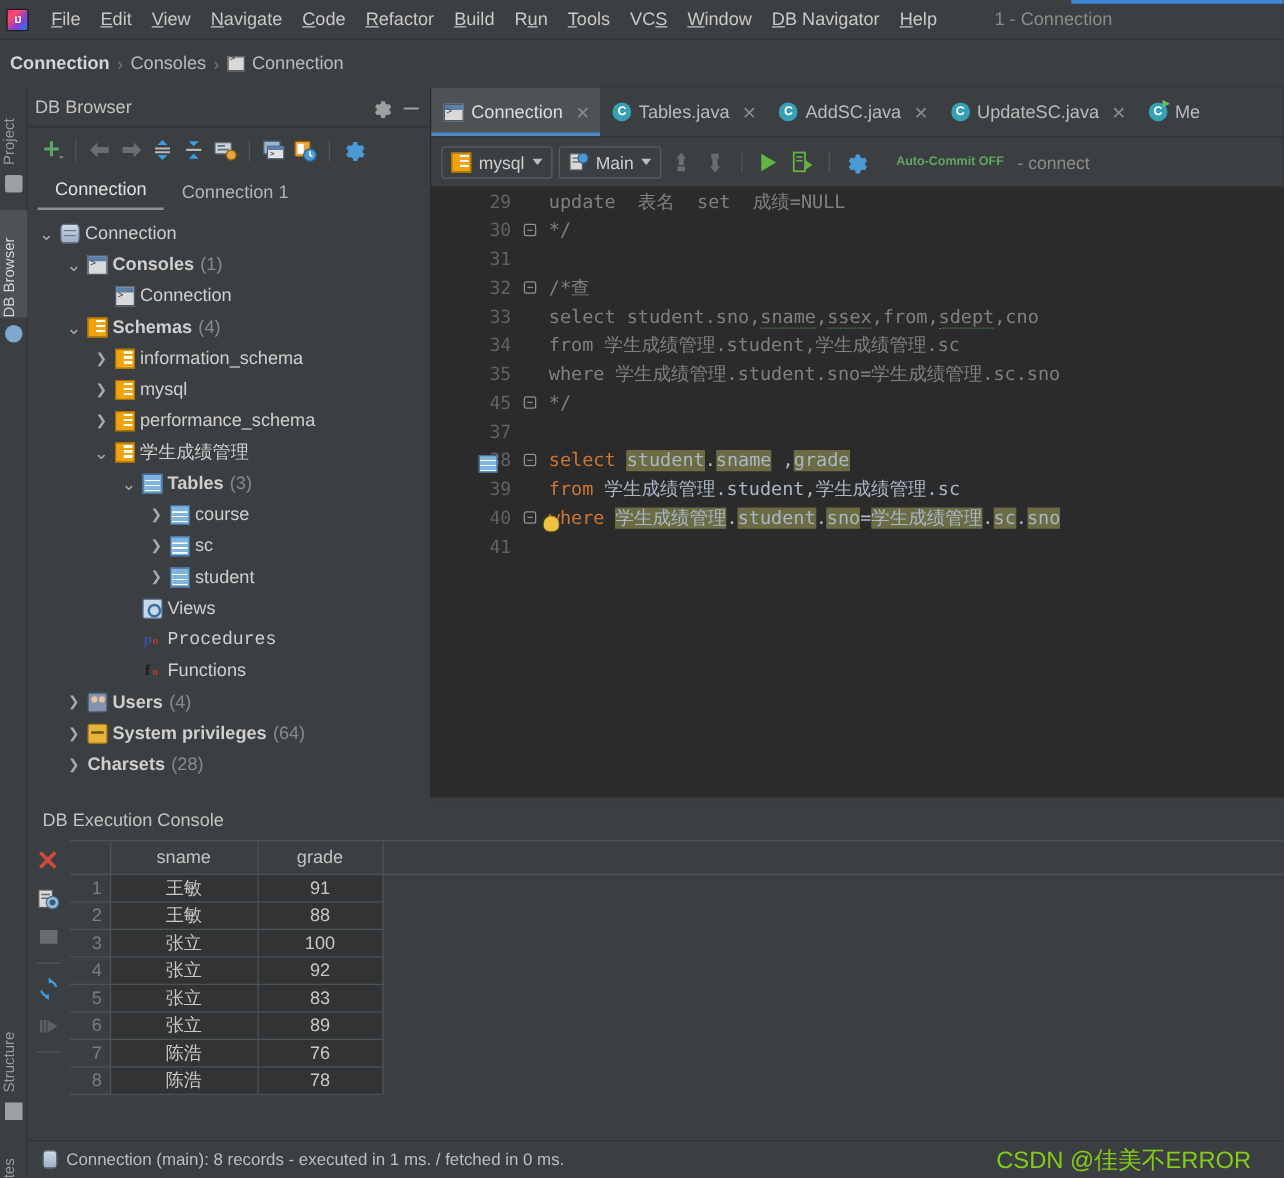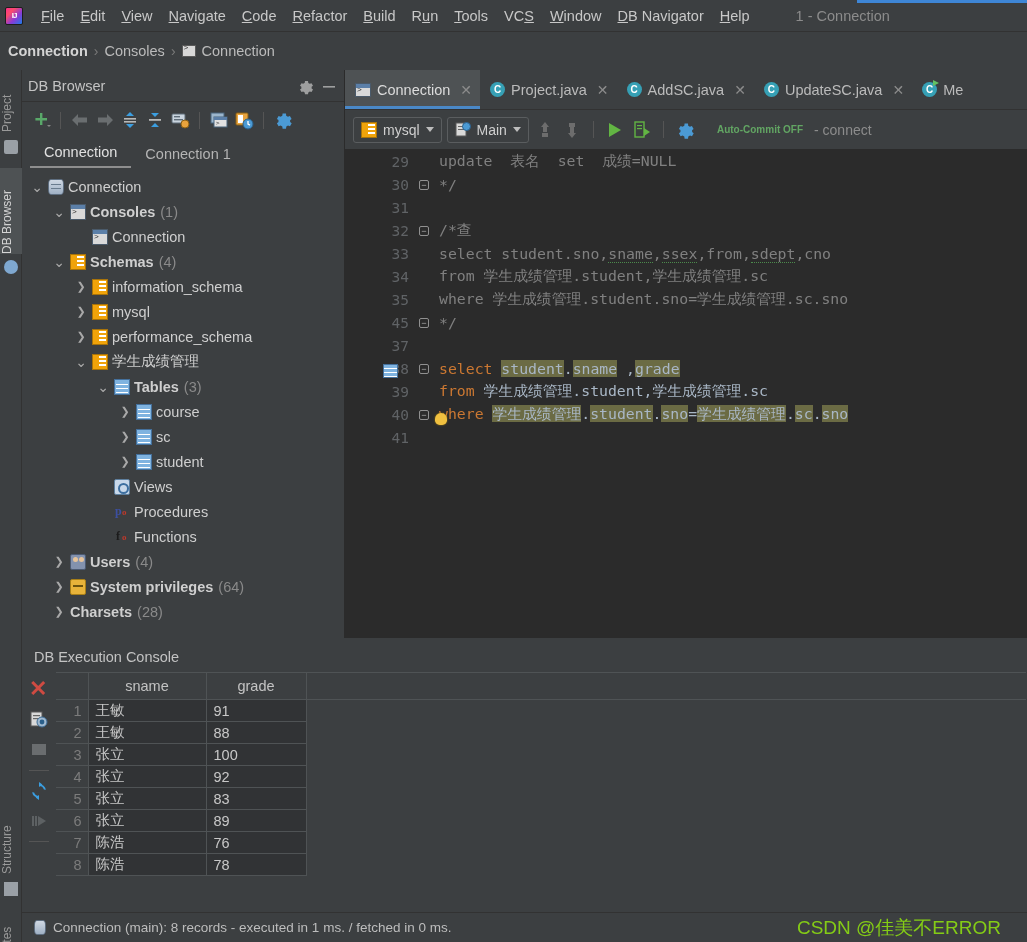--- a/index.html
+++ b/index.html
@@ -266,21 +266,21 @@
   .x-icon { color: #cf4b42; font-size: 22px; line-height: 18px; font-weight: bold; }
 
   .grid-wrap { flex: 1; background: #3c3f41; overflow: hidden; }
   table.grid { border-collapse: collapse; font-size: 14.5px; }
   table.grid th {
     background: #3c3f41; color: #c3c3c3; font-weight: normal;
     border: 1px solid #4f5355; height: 27px; padding: 0 8px;
   }
   table.grid td {
     border: 1px solid #4f5355; height: 21px; padding: 1px 7px;
-    color: #c8c8c8; background: #313335;
+    color: #c8c8c8; background: #313335; text-align: center;
   }
   table.grid td.rownum {
     background: #3c3f41; color: #7c7c7c; text-align: right; width: 32px;
     border-left: none; padding-right: 6px;
   }
   table.grid td.c-name { width: 118px; }
   table.grid td.c-grade { width: 100px; }
   table.grid th.h-rownum { width: 32px; border-left: none; background: #3c3f41; }
   table.grid th.h-name { width: 118px; }
   table.grid th.h-grade { width: 100px; }
@@ -500,21 +500,21 @@
         <div class="trow" style="padding-left: 96px;">
           <span class="arrow">❯</span>
           <span class="ic ic-table" style="margin-left: 4px;"></span>
           <span class="tlabel">student</span>
         </div>
         <div class="trow" style="padding-left: 74px;">
           <span class="arrow none"></span>
           <span class="ic ic-views" style="margin-left: 4px;"></span>
           <span class="tlabel">Views</span>
         </div>
-        <div class="trow" style="padding-left: 74px;">
+        <div class="trow" style="padding-left: 74px; font-family: Liberation Mono, monospace;">
           <span class="arrow none"></span>
           <span class="ic ic-proc" style="margin-left: 4px;"></span>
           <span class="tlabel">Procedures</span>
         </div>
         <div class="trow" style="padding-left: 74px;">
           <span class="arrow none"></span>
           <span class="ic ic-func" style="margin-left: 4px;"></span>
           <span class="tlabel">Functions</span>
         </div>
         <div class="trow" style="padding-left: 30px;">
@@ -539,21 +539,21 @@
 
   <div class="editor-wrap">
     <div class="etabs" id="editor-tabs">
         <div class="etab active">
           <span class="ic-conn-tab"></span>
           <span>Connection</span>
           <span class="x">✕</span>
         </div>
         <div class="etab">
           <span class="ic-java"></span>
-          <span>Project.java</span>
+          <span>Tables.java</span>
           <span class="x">✕</span>
         </div>
         <div class="etab">
           <span class="ic-java"></span>
           <span>AddSC.java</span>
           <span class="x">✕</span>
         </div>
         <div class="etab">
           <span class="ic-java"></span>
           <span>UpdateSC.java</span>

